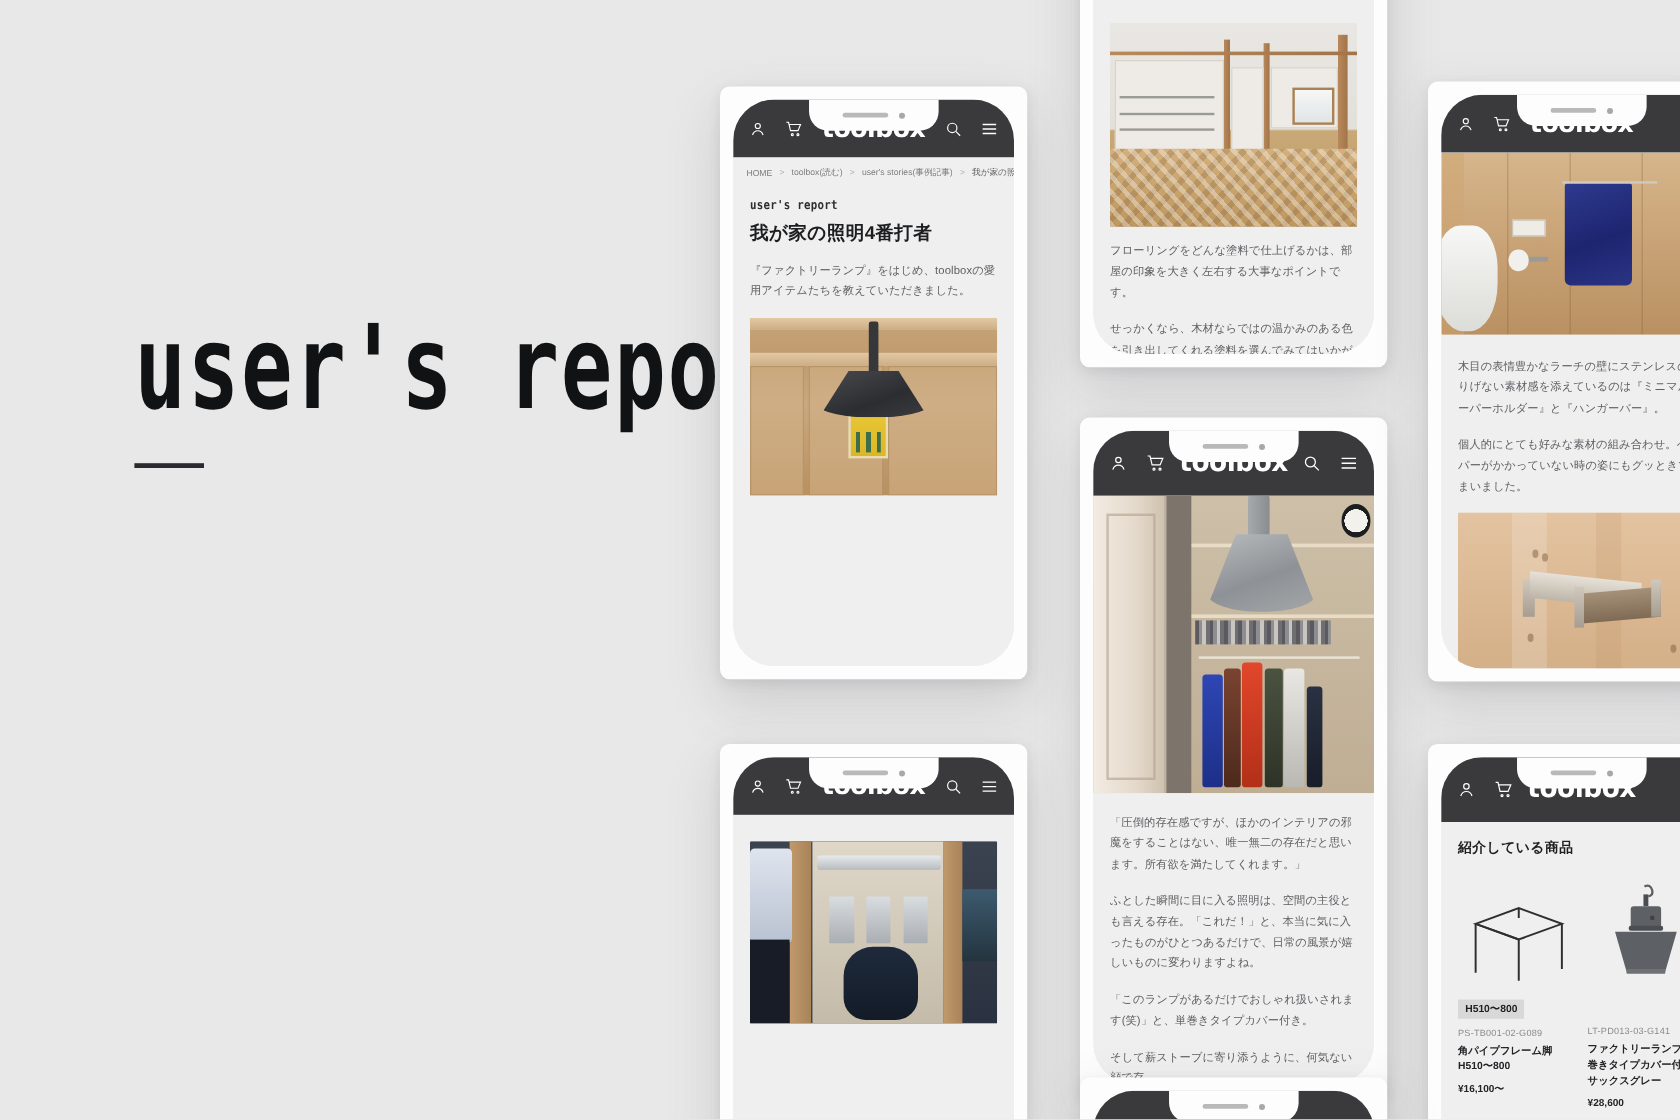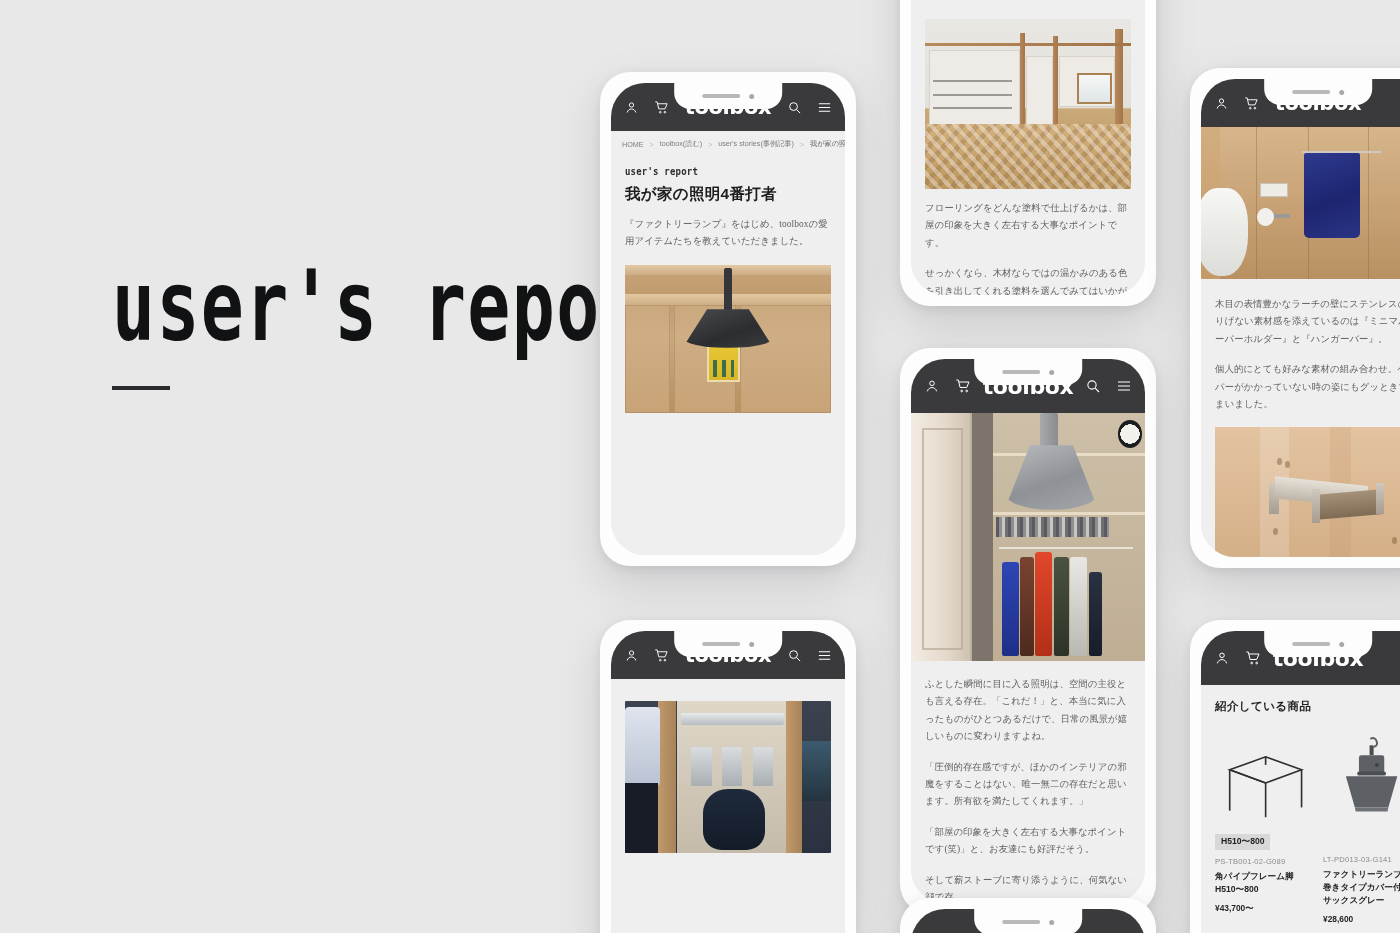--- a/index.html
+++ b/index.html
@@ -36,21 +36,21 @@
   #hero-rule {
     margin-top: 52px;
     width: 58px; height: 4px;
     background: #2a2b2e;
   }
 
   
   .phone {
     position: absolute;
     background: #fdfdfd;
-    border-radius: 30px;
+    border-radius: 8px;
     box-shadow: 0 18px 44px rgba(90,92,98,0.20),
                 0 3px 10px rgba(90,92,98,0.12);
     padding: 11px;
   }
   .phone-inner {
     position: relative;
     width: 100%; height: 100%;
     background: #efefef;
     border-radius: 34px;
     overflow: hidden;
@@ -130,21 +130,20 @@
     color: #1d1e20;
     margin-top: 7px;
     letter-spacing: 0.3px;
   }
   .lede, .para {
     font-size: 9.4px;
     line-height: 1.85;
     color: #5f6064;
     margin-top: 11px;
     letter-spacing: 0.1px;
-    font-family: Liberation Serif, serif;
   }
   .para + .para { margin-top: 13px; }
 
   .figure {
     margin: 14px 0 0 0;
     width: 100%;
     border-radius: 1px;
     overflow: hidden;
     position: relative;
   }
@@ -465,23 +464,23 @@
               <div class="cloth" style="left:51%;width:11%;height:40%;background:linear-gradient(180deg,#e8e7e3,#b9b8b2)"></div>
               <div class="cloth" style="left:63%;width:9%;height:34%;background:linear-gradient(180deg,#2a3142,#171d29)"></div>
               <div class="clock" style="right:2%;top:3%;width:16%;height:11%"></div>
             </div>
             <div class="lamprod gray" style="left:55%;top:0;width:8%;height:16%"></div>
             <div class="lampshade gray" style="left:40%;top:13%;width:40%;height:26%"></div>
           </div>
         </div>
 
         <div class="article" style="padding-top:4px">
+          <div class="para">「圧倒的存在感ですが、ほかのインテリアの邪魔をすることはない、唯一無二の存在だと思います。所有欲を満たしてくれます。」</div>
           <div class="para">ふとした瞬間に目に入る照明は、空間の主役とも言える存在。「これだ！」と、本当に気に入ったものがひとつあるだけで、日常の風景が嬉しいものに変わりますよね。</div>
-          <div class="para">「圧倒的存在感ですが、ほかのインテリアの邪魔をすることはない、唯一無二の存在だと思います。所有欲を満たしてくれます。」</div>
-          <div class="para">「部屋の印象を大きく左右する大事なポイントです(笑)」と、お友達にも好評だそう。</div>
+          <div class="para">「このランプがあるだけでおしゃれ扱いされます(笑)」と、単巻きタイプカバー付き。</div>
           <div class="para">そして薪ストーブに寄り添うように、何気ない顔で存</div>
         </div>
       </div>
     </div>
   </div>
 
   <div class="phone" id="phone-bath">
     <div class="phone-inner">
       <div class="notch">
         <span class="speaker"></span>
@@ -646,21 +645,21 @@
                   <path d="M62 58 L62 100"></path>
                   <path d="M106 42 L106 88"></path>
                   <path d="M62 26 L62 36"></path>
                   <path d="M18 42 L62 58"></path>
                 </g>
               </svg>
             </div>
             <div class="badge">H510〜800</div>
             <div class="sku">PS-TB001-02-G089</div>
             <div class="pname">角パイプフレーム脚 H510〜800</div>
-            <div class="price">¥43,700〜</div>
+            <div class="price">¥16,100〜</div>
           </div>
 
           <div>
             <div class="prod-img">
               <svg viewBox="0 0 120 104" width="100%" height="100%">
                 <path d="M58 4 q6 -3 8 4 q1 5 -4 6" fill="none" stroke="#5d6064" stroke-width="2.4"></path>
                 <rect x="57" y="12" width="5" height="12" class="pend-dark"></rect>
                 <rect x="44" y="24" width="31" height="22" rx="3" class="pend-body"></rect>
                 <rect x="42" y="44" width="35" height="5" rx="2" class="pend-dark"></rect>
                 <path d="M28 50 L91 50 L80 88 L39 88 Z" class="pend-body"></path>

